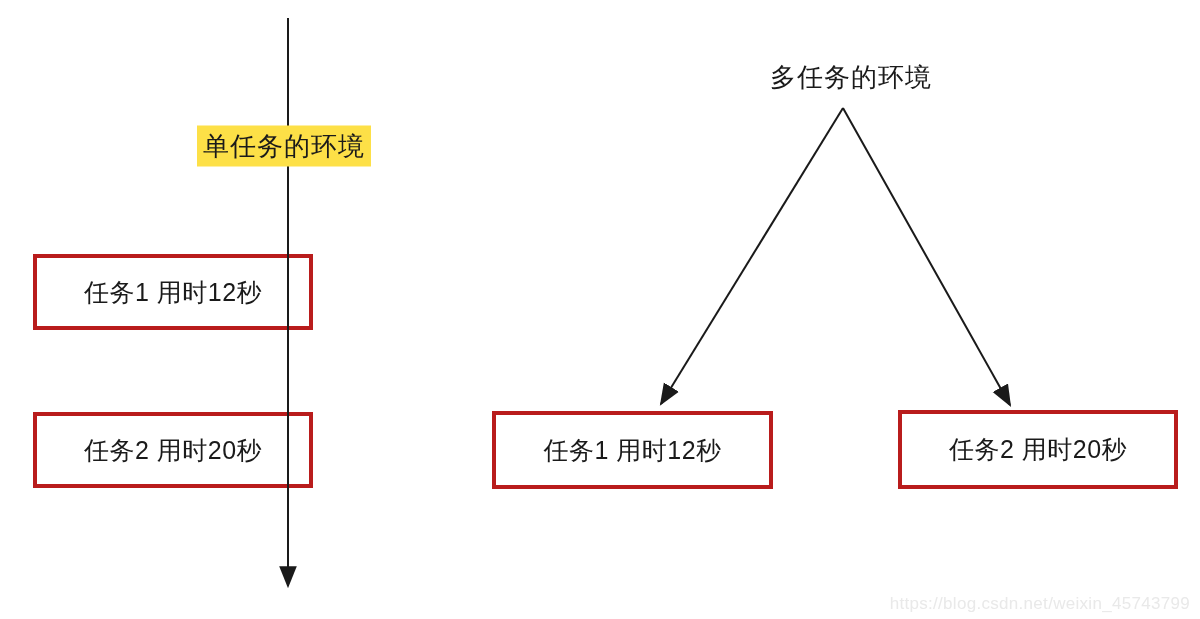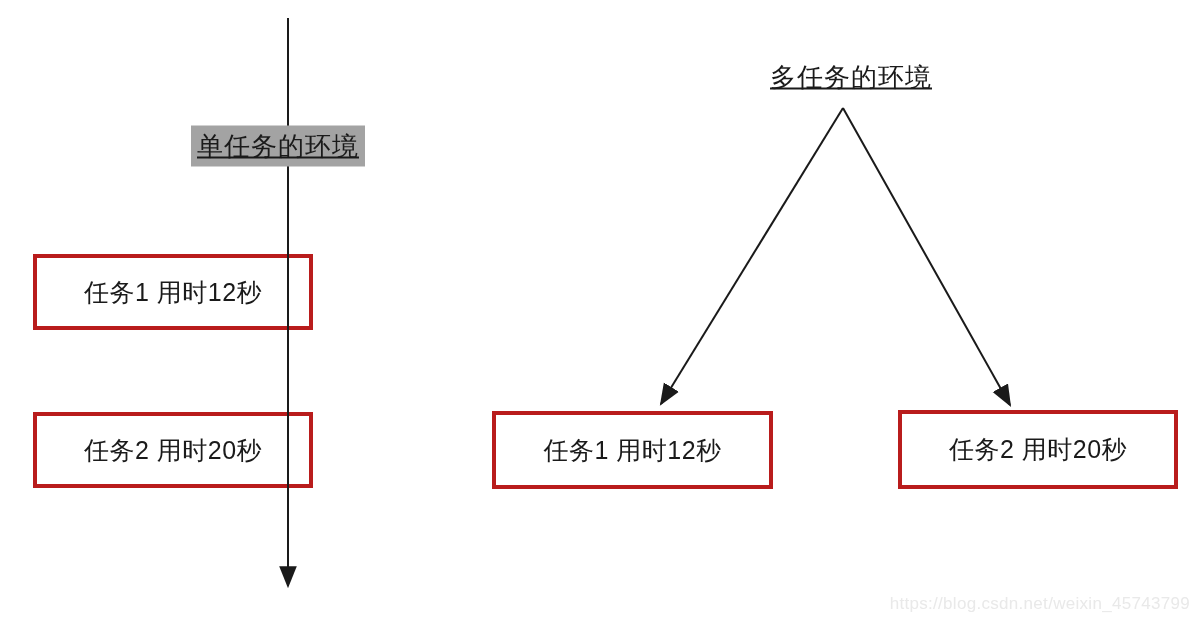--- a/index.html
+++ b/index.html
@@ -34,27 +34,26 @@
   .box-left-1 { left: 33px;  top: 254px; width: 280px; height: 76px; }
   .box-left-2 { left: 33px;  top: 412px; width: 280px; height: 76px; }
   .box-right-1 { left: 492px; top: 411px; width: 281px; height: 78px; }
   .box-right-2 { left: 898px; top: 410px; width: 280px; height: 79px; }
   .section-title {
     position: absolute;
     font-size: 26px;
     letter-spacing: 1px;
     color: #1a1a1a;
     white-space: nowrap;
-    text-decoration: underline;
   }
   .title-single {
-    left: 278px; top: 146px;
+    left: 284px; top: 146px;
     transform: translate(-50%, -50%);
     z-index: 3;
-    background: #a3a3a3;
+    background: #fde047;
     padding: 3px 6px;
   }
   .title-multi {
     left: 851px; top: 77px;
     transform: translate(-50%, -50%);
     z-index: 1;
   }
   .watermark {
     position: absolute;
     right: 10px;

